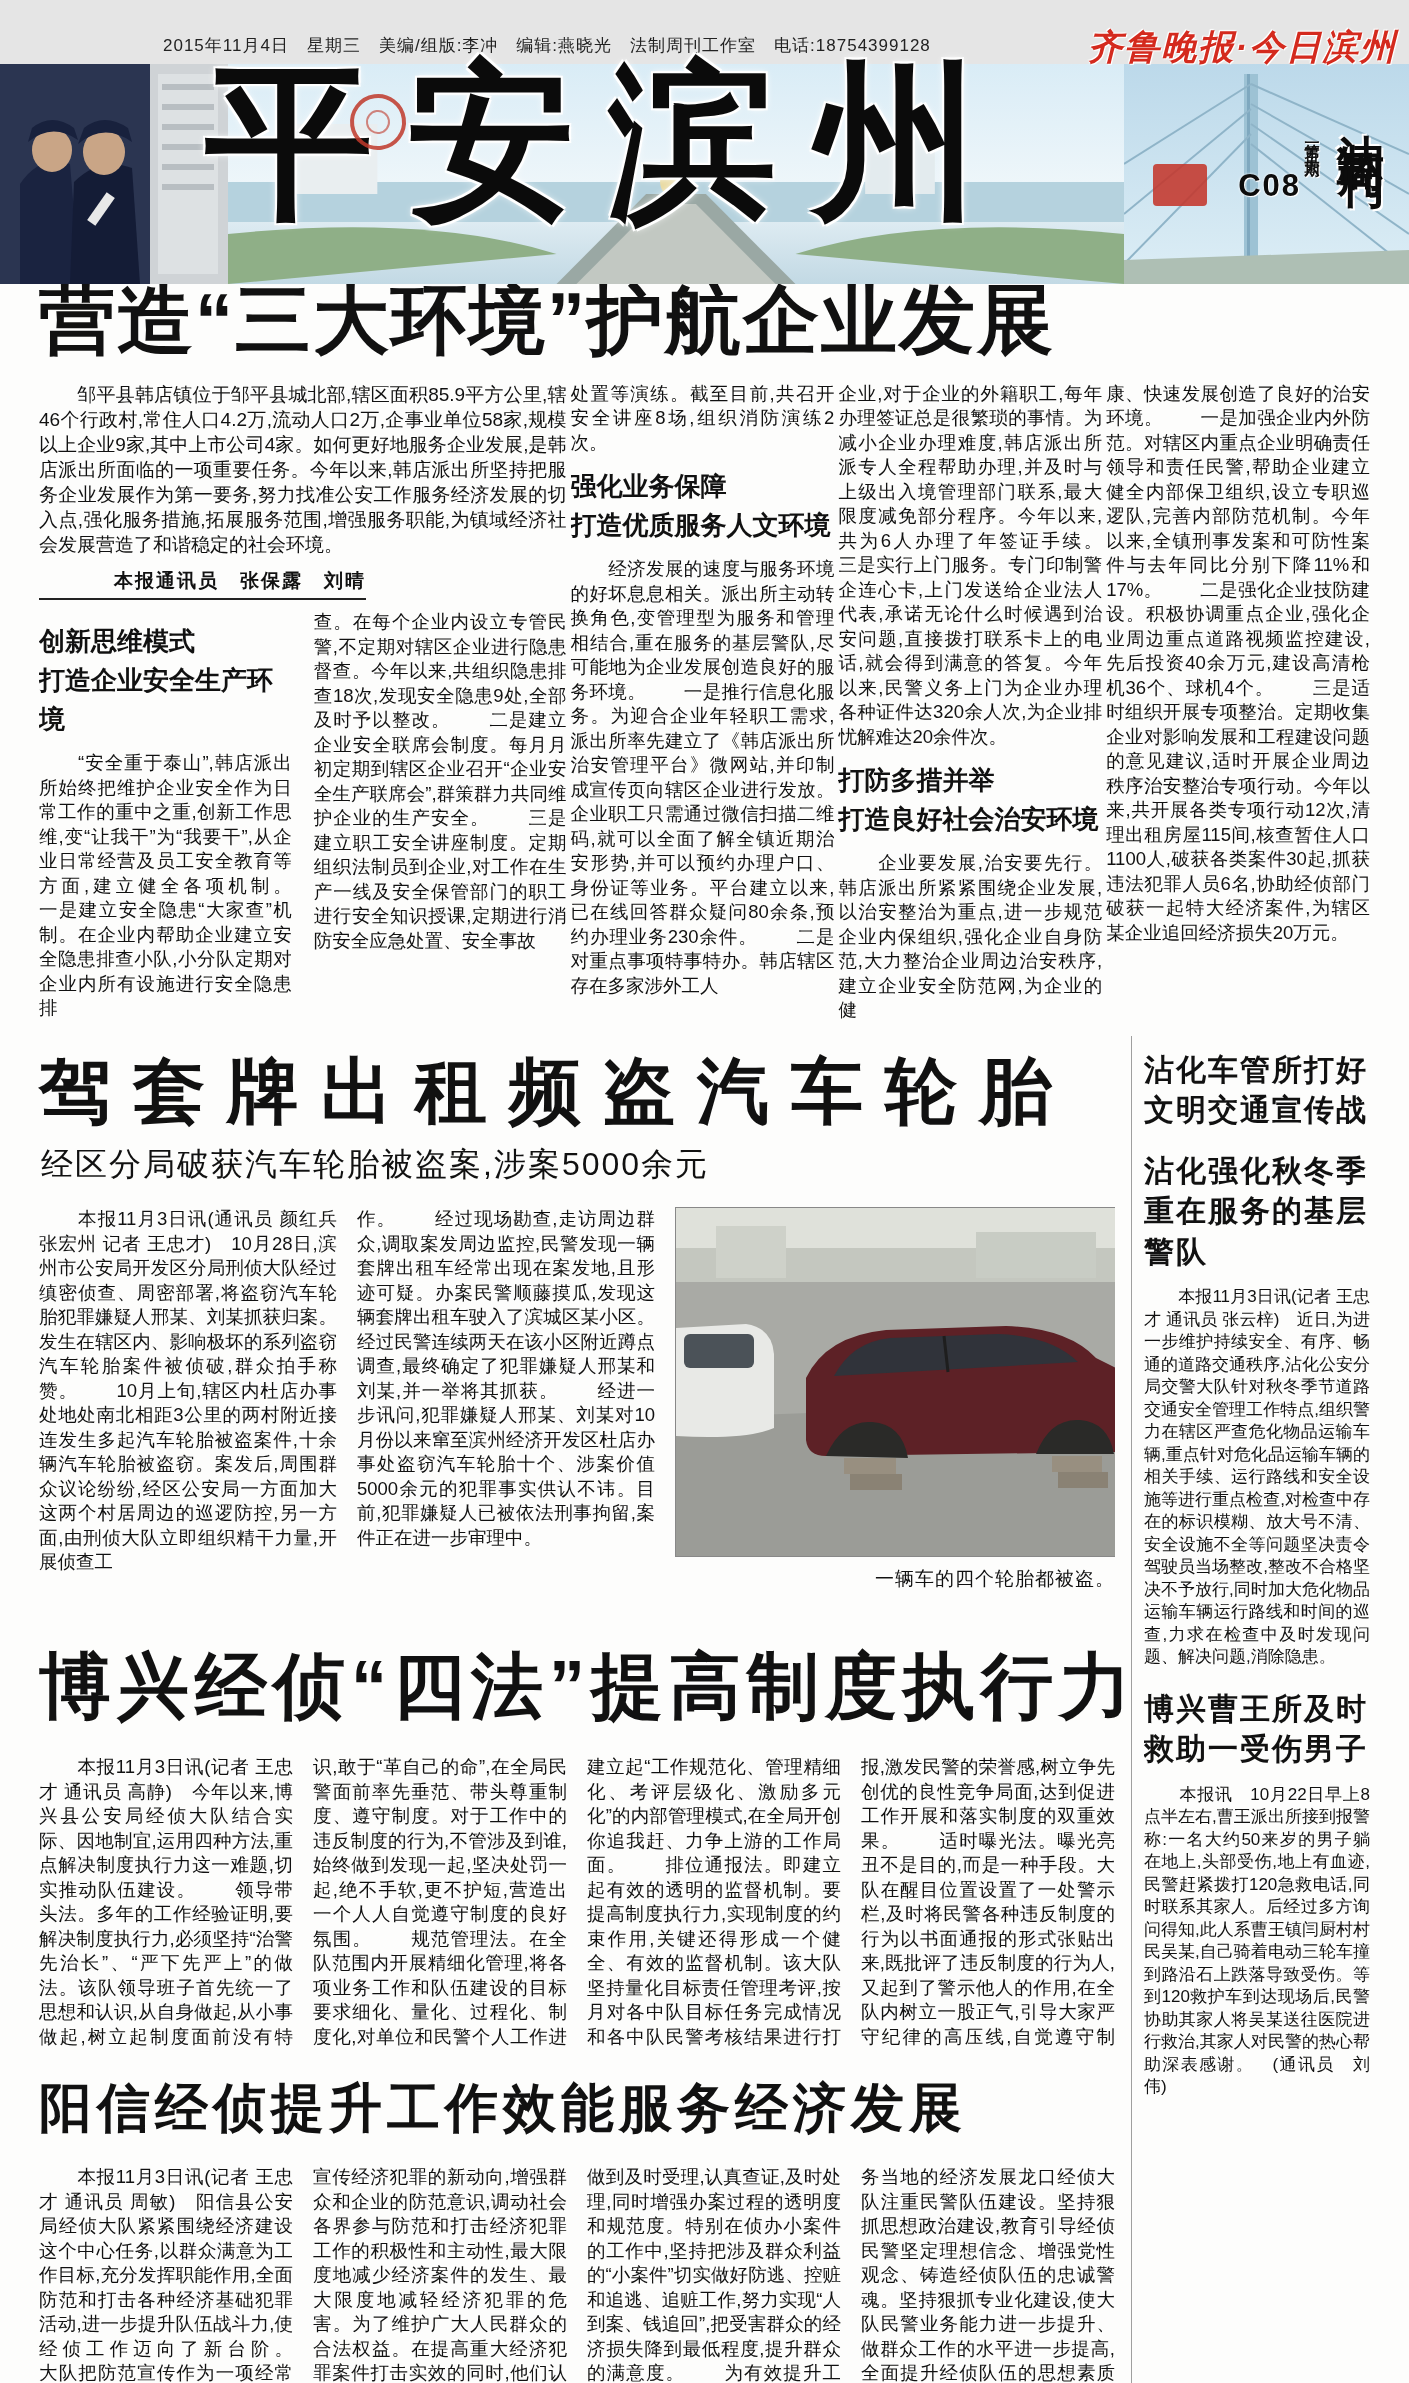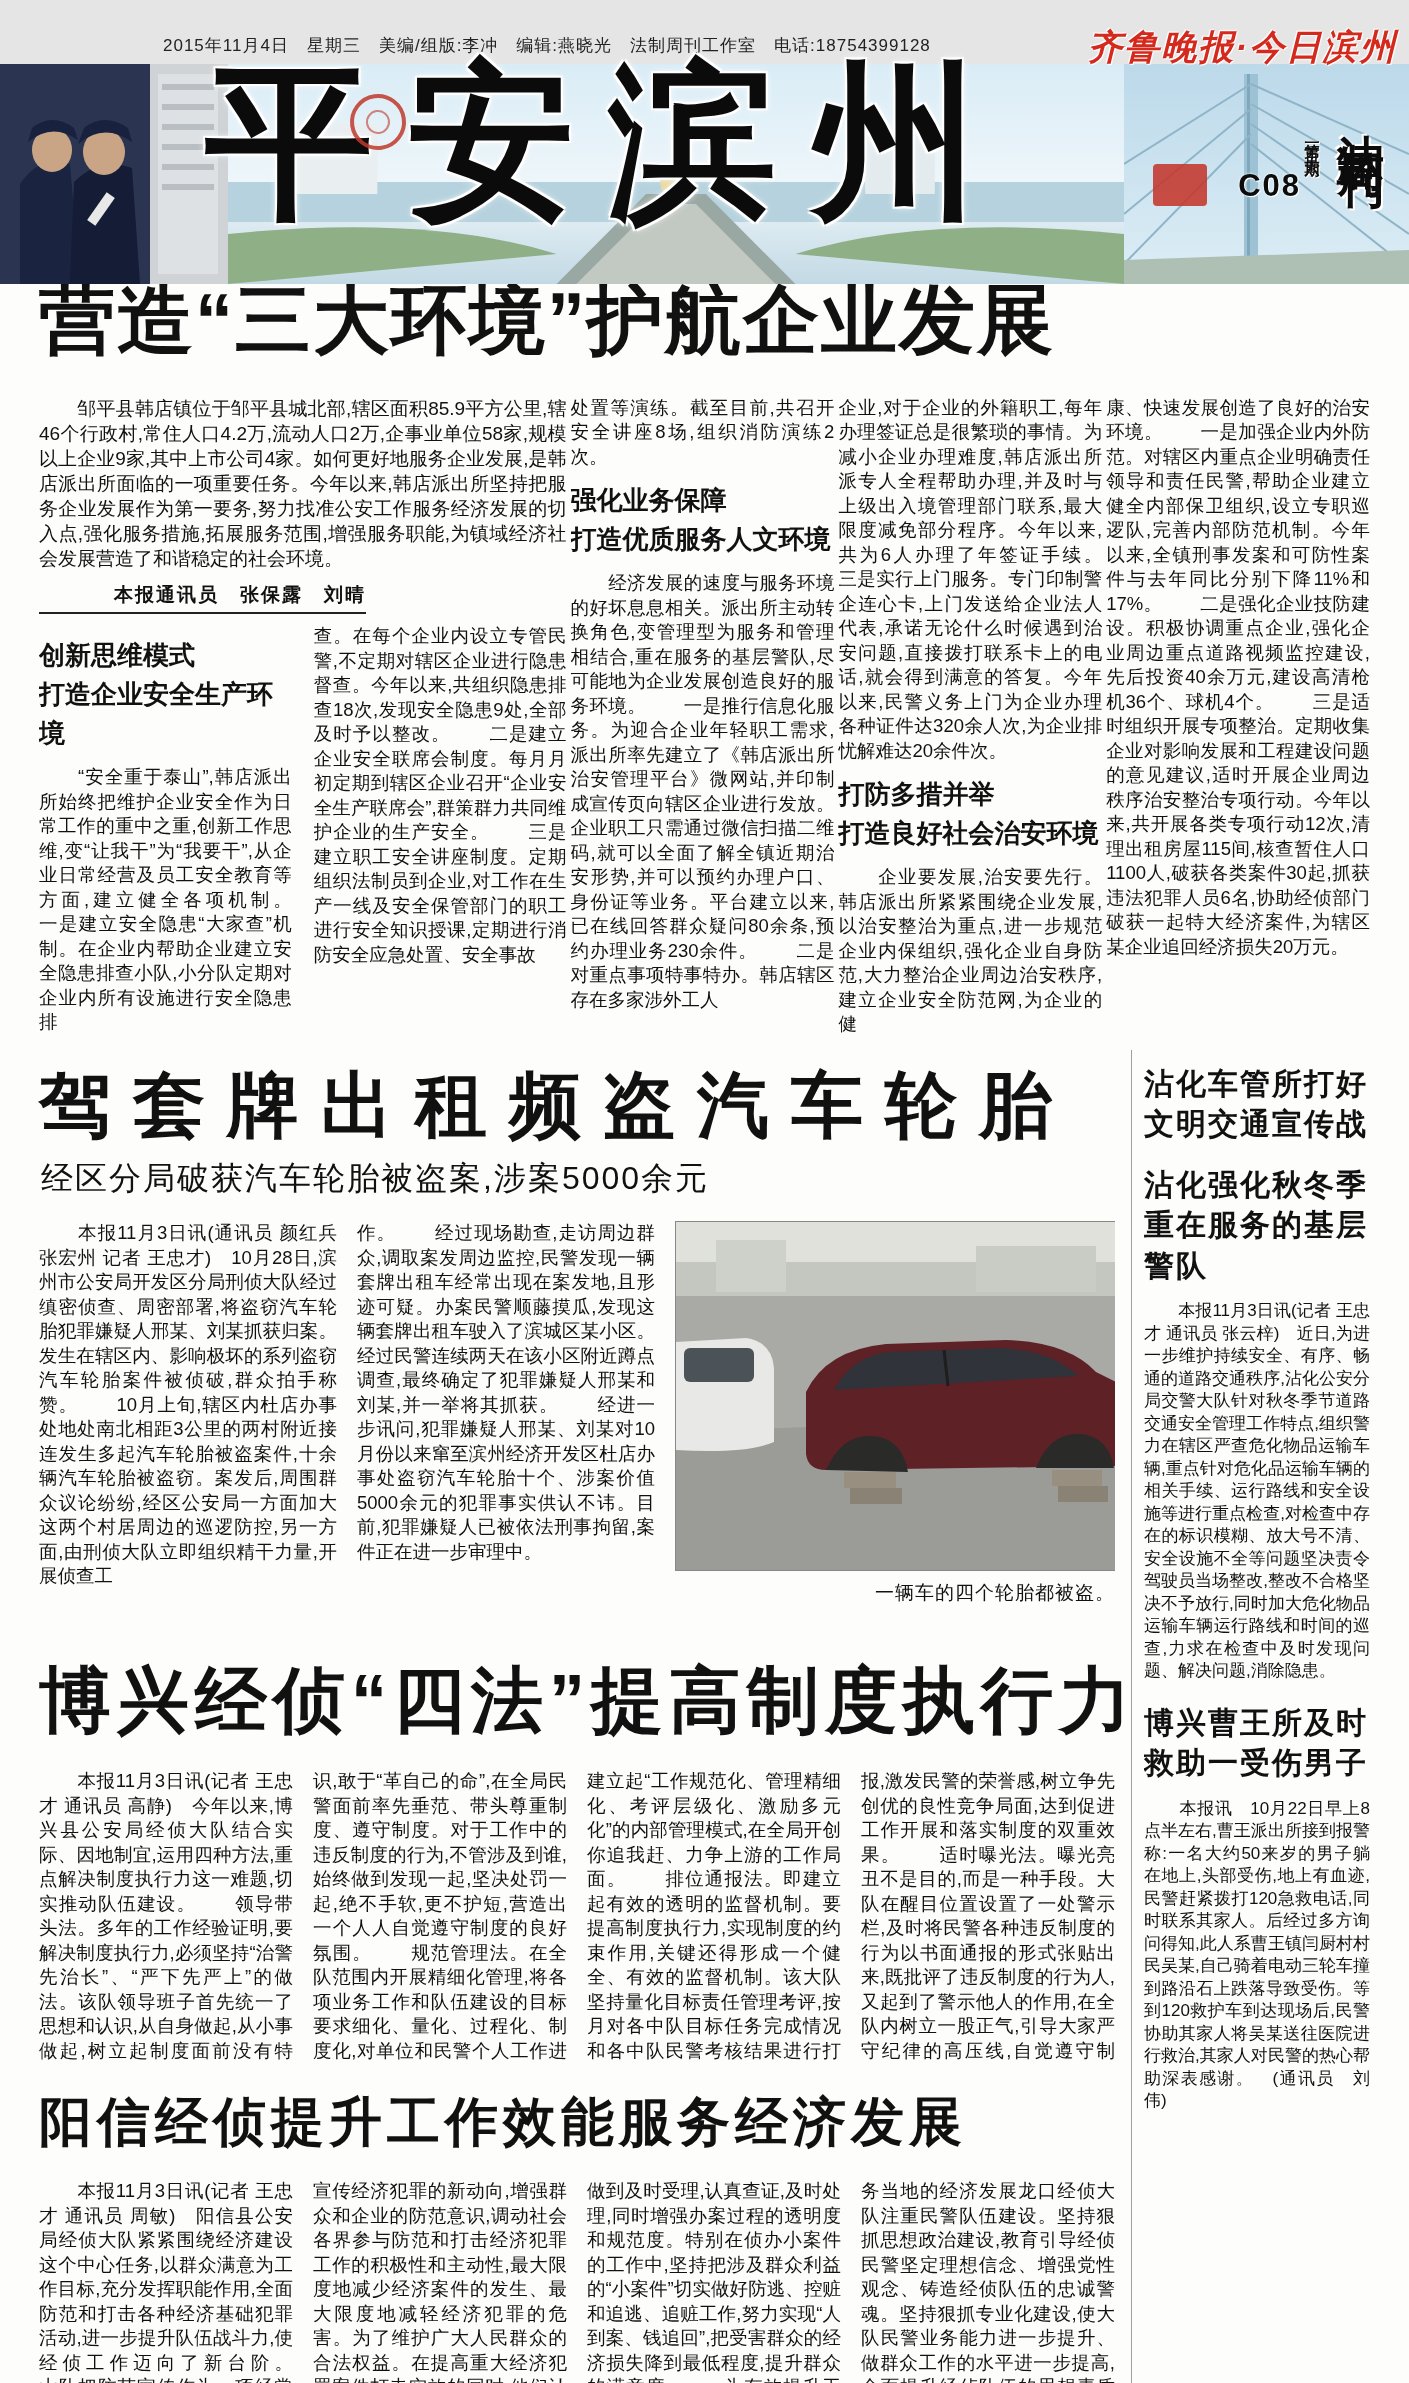--- a/index.html
+++ b/index.html
@@ -35,21 +35,21 @@
                opacity:.88; border-radius:4px; }
 
   
   .just { text-align:justify; }
   .sec-head { font-size:26px; font-weight:700; line-height:1.5; margin:12px 0 12px; }
 
   
   .top-article { padding:0 39px; }
   .kicker { font-size:37px; font-weight:700; margin:16px 0 6px 4px; letter-spacing:3px; }
   .headline-1 { font-size:76px; font-weight:900; letter-spacing:2px; line-height:1.05; white-space:nowrap; }
-  .ta-cols { display:flex; gap:4px; margin-top:36px; height:648px; overflow:hidden;
+  .ta-cols { display:flex; gap:4px; margin-top:22px; height:648px; overflow:hidden;
              font-size:18.5px; line-height:24.5px; }
   .ta-left { flex:2 1 0; display:flex; flex-direction:column; }
   .ta-col { flex:1 1 0; overflow:hidden; }
   .lead-par { font-size:19px; line-height:25px; }
   .byline { display:inline-block; font-weight:700; font-size:19px; margin:12px 0 6px;
             border-bottom:2px solid #222; padding-bottom:5px; width:62%; letter-spacing:2px;text-align:right; }
   .inner-two { display:flex; gap:22px; flex:1; overflow:hidden; margin-top:4px; }
   .inner-two > div { flex:1 1 0; overflow:hidden; }
 
   

